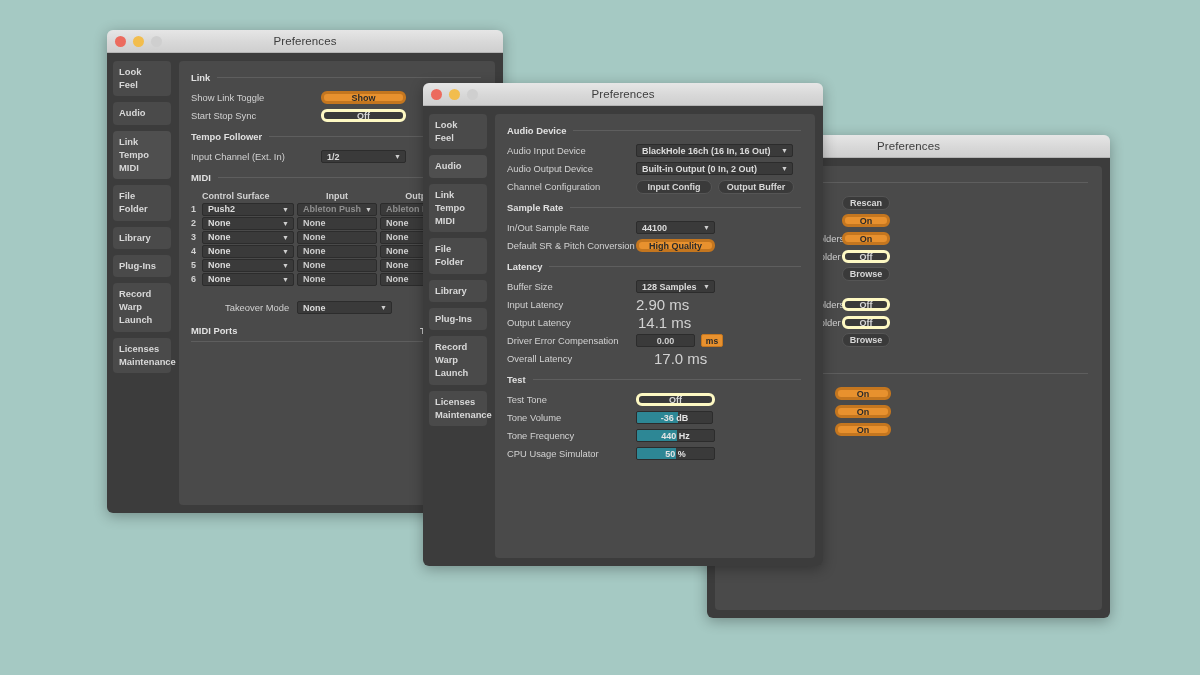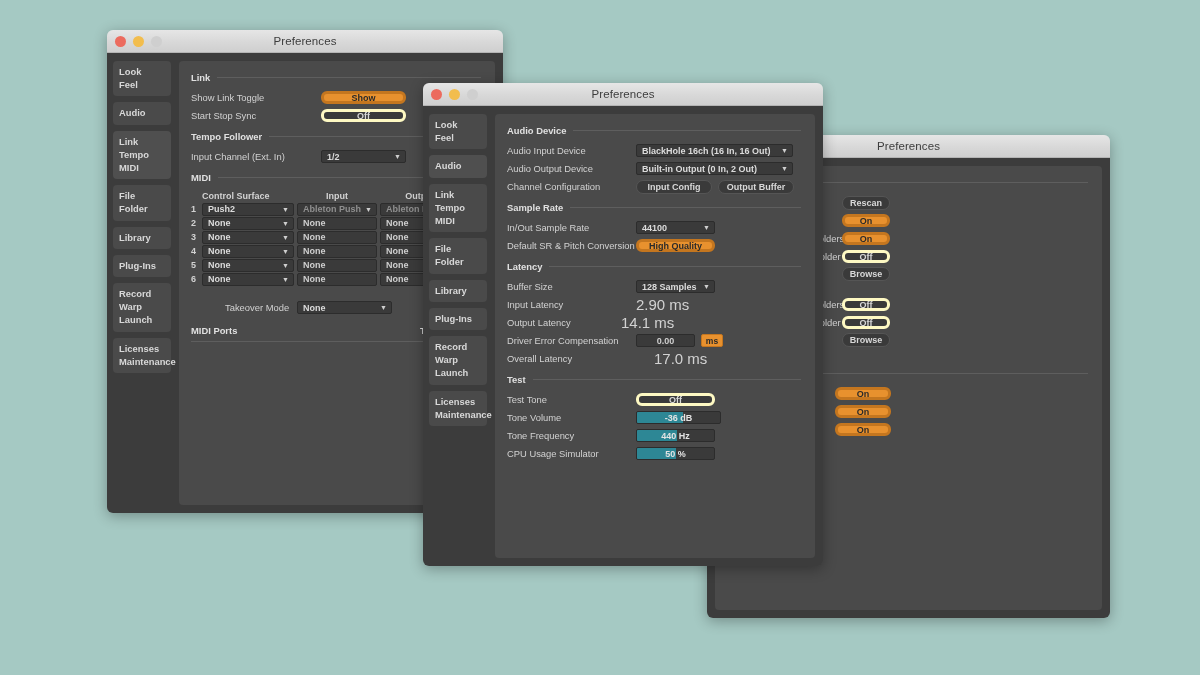--- a/index.html
+++ b/index.html
@@ -562,21 +562,21 @@
 
         <div class="row">
           <span class="row-label">Input Latency</span>
           <div class="row-ctrl" style="left:141px;">
             <span class="value">2.90 ms</span>
           </div>
         </div>
 
         <div class="row">
           <span class="row-label">Output Latency</span>
-          <div class="row-ctrl" style="left:126px;">
+          <div class="row-ctrl" style="left:143px;">
             <span class="value">14.1 ms</span>
           </div>
         </div>
 
         <div class="row">
           <span class="row-label">Driver Error Compensation</span>
           <div class="row-ctrl" style="left:141px;">
             <div class="textfield" style="width:59px; justify-content:center;">
               <span>0.00</span>
             </div>
@@ -599,21 +599,21 @@
         <div class="row">
           <span class="row-label">Test Tone</span>
           <div class="row-ctrl" style="left:141px;">
             <div class="btn" style="width:79px;">Off</div>
           </div>
         </div>
 
         <div class="row">
           <span class="row-label">Tone Volume</span>
           <div class="row-ctrl" style="left:141px;">
-            <div class="slider" style="width:85px;">
+            <div class="slider" style="width:77px;">
               <span class="fill" style="width: 55%;"></span>
               <span class="sl-text">-36 dB</span>
             </div>
           </div>
         </div>
 
         <div class="row">
           <span class="row-label">Tone Frequency</span>
           <div class="row-ctrl" style="left:141px;">
             <div class="slider" style="width:79px;">

